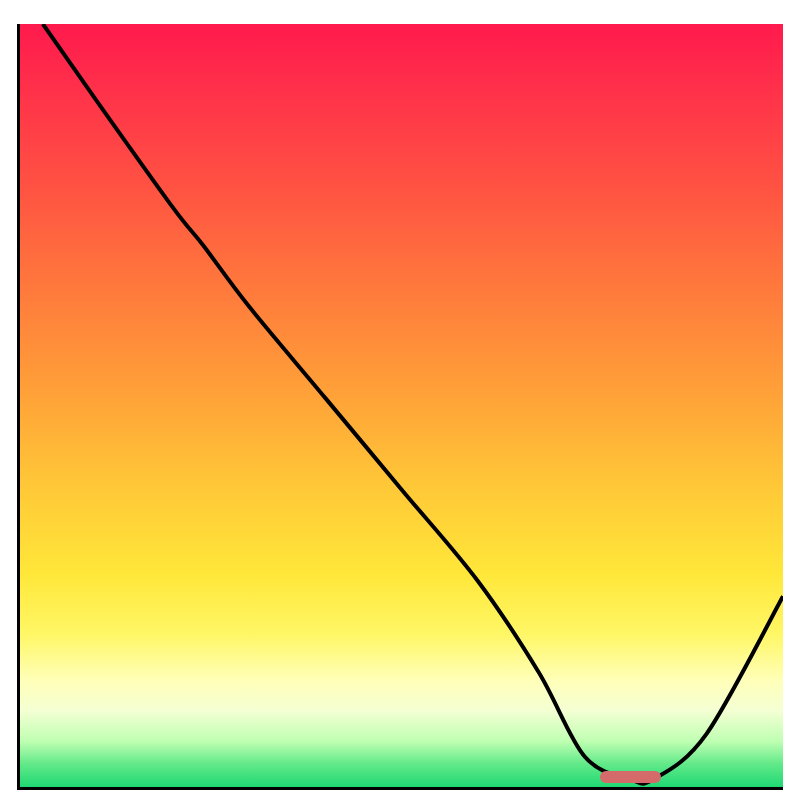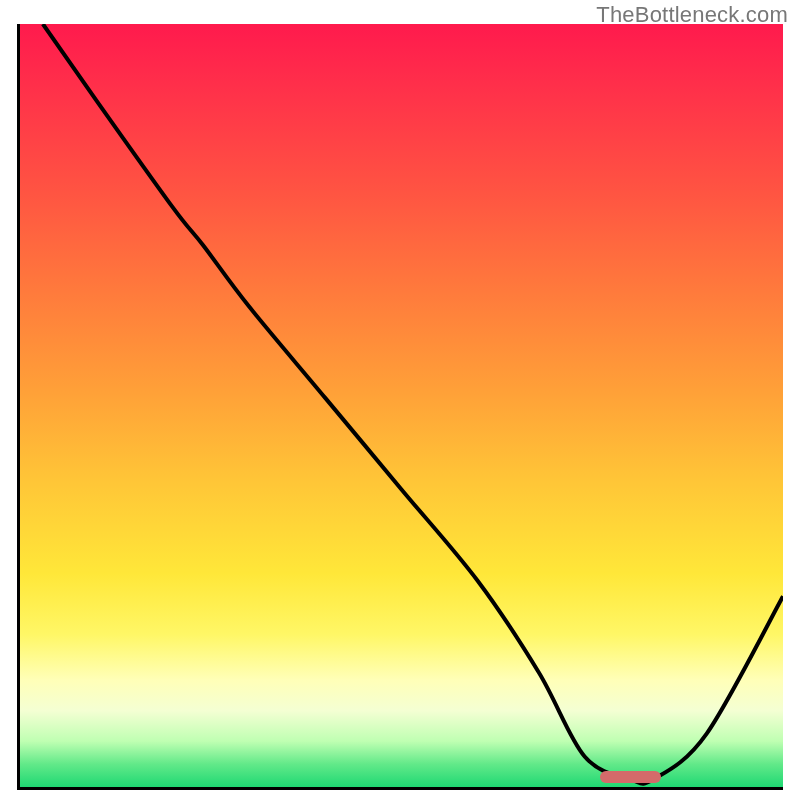--- a/index.html
+++ b/index.html
@@ -68,21 +68,20 @@
     height: 12px;
     border-radius: 6px;
     background: #d46a6a;
   }
 </style>
 </head>
 <body>
 
 <div class="canvas">
 
-  <div class="watermark">TheBottleneck.com</div>
 
   <div class="plot-area">
     <div class="gradient-fill"></div>
 
     <svg class="curve" viewBox="0 0 100 100" preserveAspectRatio="none">
       <path d="M 3.00 0.00 C 4.17 1.67, 7.17 6.00, 10.00 10.00 C 12.83 14.00, 17.67 20.83, 20.00 24.00 C 22.33 27.17, 22.33 26.83, 24.00 29.00 C 25.67 31.17, 27.33 33.67, 30.00 37.00 C 32.67 40.33, 36.67 45.00, 40.00 49.00 C 43.33 53.00, 46.67 57.00, 50.00 61.00 C 53.33 65.00, 57.00 69.00, 60.00 73.00 C 63.00 77.00, 65.67 81.17, 68.00 85.00 C 70.33 88.83, 72.00 93.67, 74.00 96.00 C 76.00 98.33, 78.50 98.50, 80.00 99.00 C 81.50 99.50, 81.33 100.00, 83.00 99.00 C 84.67 98.00, 87.17 97.00, 90.00 93.00 C 92.83 89.00, 98.33 78.00, 100.00 75.00" fill="none" stroke="#000" stroke-width="4" vector-effect="non-scaling-stroke"></path>
     </svg>
 
     <div class="marker" style="left: 579.88px; width: 61.04px; top: 747.37px; background: rgb(212, 106, 106);"></div>
   </div>

